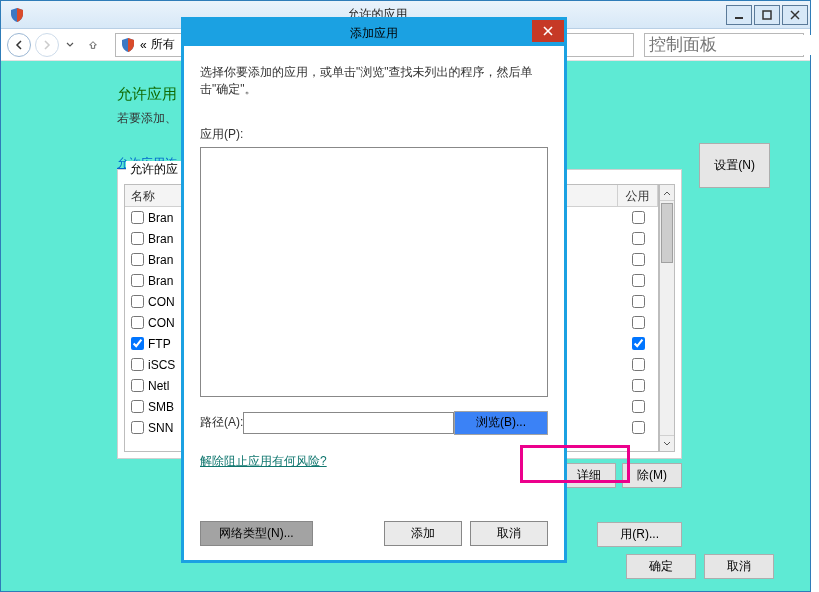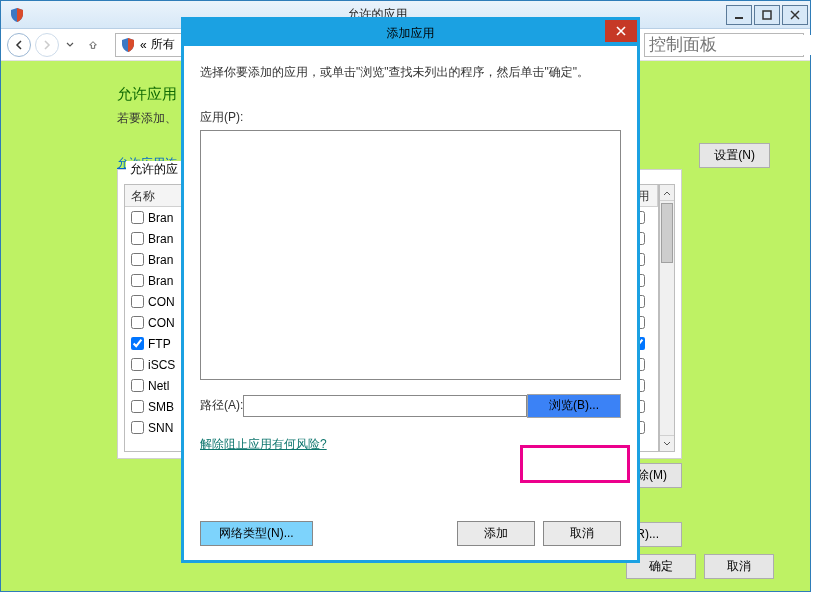--- a/index.html
+++ b/index.html
@@ -1,19 +1,19 @@
 <!DOCTYPE html>
 <html><head>
   <meta charset="utf-8">
   <style>
     * { box-sizing: border-box; margin: 0; padding: 0; font-family: "Microsoft YaHei", "SimSun", sans-serif; font-size: 12px; }
     body { background: #fff; width: 819px; height: 592px; overflow: hidden; position: relative; }
 
     
-    .parent-win { position: absolute; left: 0; top: 0; width: 811px; height: 592px; border: 1px solid #2e7cb8; background: #bef264; }
+    .parent-win { position: absolute; left: 0; top: 0; width: 811px; height: 592px; border: 1px solid #2e7cb8; background: #5eead4; }
     .parent-titlebar { height: 28px; background: linear-gradient(#eaf3fb,#d7e8f7); border-bottom: 1px solid #b8cfe5; display: flex; align-items: center; padding: 0 2px; }
     .parent-titlebar .icon { width:16px; height:16px; margin:0 6px; display:inline-block; }
     .parent-title { flex:1; text-align:center; color:#222; }
     .win-controls { display:flex; gap:0; }
     .win-btn { width:26px; height:20px; border:1px solid #5a7a99; background:#d7e8f7; display:flex; align-items:center; justify-content:center; cursor:pointer; margin-left:2px; }
     .win-btn svg { width:10px;height:10px; }
 
     .toolbar { height:32px; background:#fff; border-bottom:1px solid #e3e3e3; display:flex; align-items:center; padding:0 6px; gap:4px;}
     .nav-circle { width:24px;height:24px;border:1px solid #9bb7d4;border-radius:50%;display:flex;align-items:center;justify-content:center;background:#fff;cursor:pointer;}
     .nav-circle.disabled{opacity:.5;cursor:default;}
@@ -22,21 +22,21 @@
     .bc-bar{flex:1;height:24px;border:1px solid #b8b8b8;margin-left:6px;display:flex;align-items:center;padding:0 4px;gap:4px;background:#fff;}
     .bc-icon{width:16px;height:16px;}
     .search-parent{width:160px;height:24px;border:1px solid #b8b8b8;margin-left:6px;display:flex;align-items:center;padding:0 4px;position:relative;}
     .search-parent input{border:none;outline:none;flex:1;font-size:17px;color:#999;}
     .search-parent .mag{width:14px;height:14px;}
 
     .parent-body{position:absolute; left:0; top:62px; right:0; bottom:0; padding:22px 20px 20px 116px;}
     .hdr-link{color:#116b04;font-size:15px;}
     .hdr-sub{color:#333;margin-top:6px;}
     .link{color:#0066cc;text-decoration:underline;cursor:pointer;margin-top:28px;display:inline-block;}
-    .change-btn{ position:absolute; right:40px; top:80px; padding:3px 14px;border:1px solid #adadad;background:#e6e6e6;}
+    .change-btn{ position:absolute; right:40px; top:80px; padding:13px 14px;border:1px solid #adadad;background:#e6e6e6;}
 
     .groupbox{position:absolute; left:116px; top:168px; width:565px; height:290px; border:1px solid #d0d0d0; background:#fff;}
     .groupbox-title{position:absolute; top:-9px; left:8px; background:#fff; padding:0 4px;}
     .table-wrap{position:absolute; left:6px; top:14px; right:22px; bottom:6px; border:1px solid #bdbdbd; background:#fff; overflow:hidden;}
     .tbl-head{display:flex;height:22px;background:#f4f4f4;border-bottom:1px solid #d0d0d0;}
     .tbl-head div{border-right:1px solid #d0d0d0;padding:3px 6px;color:#333;}
     .col-name{flex:1;}
     .col-chk{width:40px;text-align:center;}
     .tbl-body{}
     .row{display:flex;height:21px;align-items:center;}
@@ -50,37 +50,37 @@
     .scroll-v .thumb{position:absolute;top:2px;left:1px;right:1px;height:60px;background:#cdcdcd;border:1px solid #a0a0a0;}
 
     .below-group{position:absolute; left:116px; top:462px; width:565px;}
     .below-group .rm-btn{float:right;padding:3px 14px;border:1px solid #adadad;background:#e6e6e6;}
     .bottom-btns{position:absolute; right:36px; bottom:12px; display:flex; gap:8px;}
     .bottom-btns button, .below-group .allow-btn{padding:3px 22px;border:1px solid #adadad;background:#e6e6e6;cursor:pointer;}
     .below-group .allow-btn{float:right;margin-top:34px;clear:both;}
     .details-btn{float:right;margin-right:6px;padding:3px 14px;border:1px solid #adadad;background:#e6e6e6;}
 
     
-    .modal{position:absolute;left:181px;top:17px;width:459px;height:546px;border:3px solid #1ba1e2;background:#fff;z-index:10;}
+    .modal{position:absolute;left:181px;top:17px;width:386px;height:546px;border:3px solid #1ba1e2;background:#fff;z-index:10;}
     .modal-title{height:26px;background:#1ba1e2;color:#000;display:flex;align-items:center;justify-content:center;position:relative;}
     .modal-close{position:absolute;right:0;top:0;width:32px;height:22px;background:#c63926;display:flex;align-items:center;justify-content:center;cursor:pointer;}
     .modal-close svg{width:10px;height:10px;stroke:#fff;}
     .modal-body{padding:18px 16px 14px 16px;position:relative;height:calc(100% - 26px);}
     .instr{color:#333;line-height:1.4;}
     .lbl{margin-top:28px;color:#333;}
     .listbox{margin-top:4px;width:100%;height:250px;border:1px solid #888;background:#fff;}
     .path-row{display:flex;align-items:center;gap:0;margin-top:14px;}
     .path-row .plbl{color:#333;white-space:nowrap;}
     .path-row input{flex:1;height:22px;border:1px solid #888;padding:0 4px;}
     .browse-btn{width:94px;height:24px;border:1px solid #a3a3a3;background:#3b82f6;cursor:pointer;}
     .browse-hi{position:absolute;border:3px solid #ec008c;pointer-events:none;}
     .risk-link{margin-top:18px;display:inline-block;color:#0f766e;text-decoration:underline;cursor:pointer;}
     .net-desc{margin-top:16px;color:#333;}
     .modal-bottom{position:absolute;left:16px;right:16px;bottom:14px;display:flex;align-items:center;}
-    .net-btn{padding:3px 18px;border:1px solid #888;background:#7dd3fc;cursor:pointer;}
+    .net-btn{padding:3px 18px;border:1px solid #888;background:#a3a3a3;cursor:pointer;}
     .spacer{flex:1;}
     .add-btn,.cancel-btn{width:78px;padding:3px 0;border:1px solid #888;background:#eaeaea;cursor:pointer;margin-left:8px;text-align:center;}
 
     .shield-icon{display:inline-block;}
     .shield-icon svg{width:16px;height:16px;}
   </style>
 </head>
 <body>
 
 <div class="parent-win">

